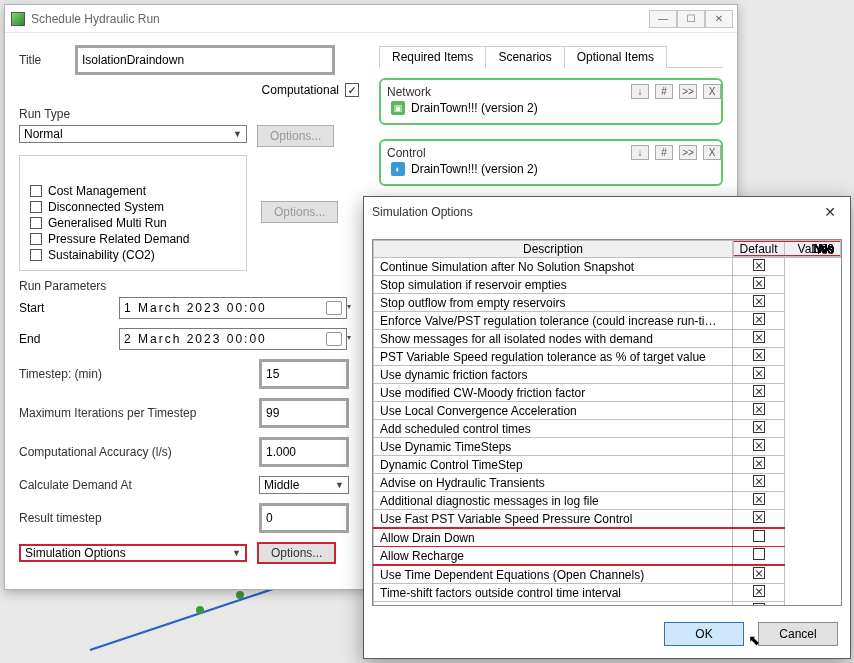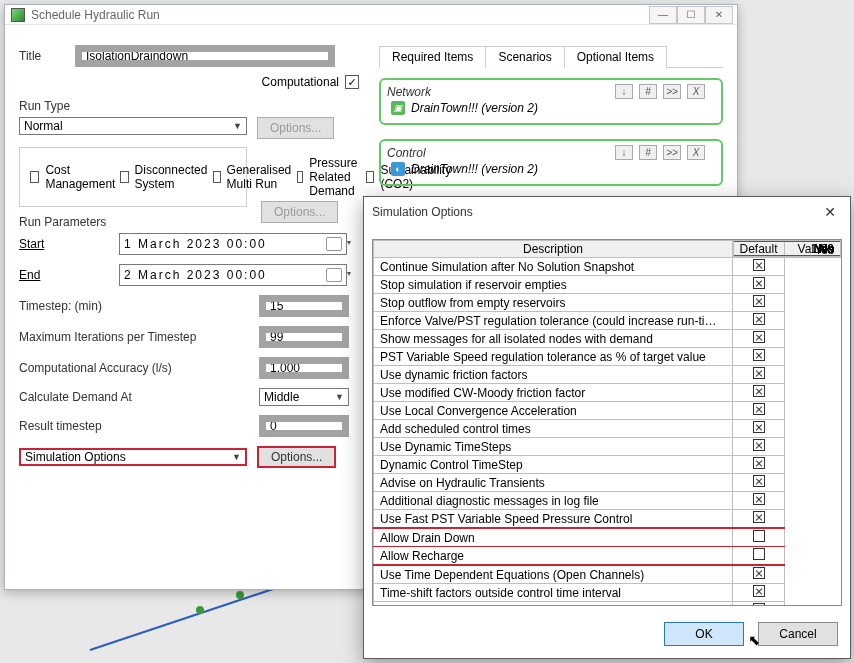--- a/index.html
+++ b/index.html
@@ -4,74 +4,74 @@
 <style>
 * { box-sizing: border-box; font-family: "Segoe UI", Tahoma, sans-serif; font-size: 12px; }
 body { margin: 0; background: #e8e8e8; width: 854px; height: 663px; position: relative; overflow: hidden; }
 
 
 .win-main {
   position: absolute; left: 4px; top: 4px; width: 734px; height: 586px;
   background: #fff; border: 1px solid #a8b2c0; box-shadow: 0 3px 10px rgba(0,0,0,0.25);
 }
 .titlebar {
-  height: 20px; background: #fff; display: flex; align-items: center; padding: 0 4px 0 6px; border-bottom: 1px solid #e6e6e6;
+  height: 28px; background: #fff; display: flex; align-items: center; padding: 0 4px 0 6px; border-bottom: 1px solid #e6e6e6;
 }
 .titlebar .appicon { width: 14px; height: 14px; background: linear-gradient(135deg,#7bd87b,#2a8a2a); border:1px solid #555; margin-right:6px; }
 .titlebar .title { color:#666; }
 .winbtns { margin-left:auto; display:flex; gap:0; }
 .winbtn { width:28px; height:18px; border:1px solid #c6c6c6; background:#f5f5f5; display:flex; align-items:center; justify-content:center; font-size:10px; color:#666; }
 
 .body { position:absolute; left:14px; top:40px; right:14px; bottom:14px; }
 
 
 .left { position:absolute; left:0; top:0; width:340px; }
 .row { display:flex; align-items:center; margin-bottom:8px; }
 .lbl { color:#333; width:56px; }
-.txt { height:22px; border:7px solid #a3a3a3; padding:2px 4px; background:#fff; }
+.txt { height:30px; border:3px solid #a3a3a3; padding:2px 4px; background:#fff; }
 .titlefield { width:260px; }
 .exp-row { display:flex; justify-content:flex-end; align-items:center; gap:6px; margin-bottom:10px; }
 .chk { width:14px; height:14px; border:1px solid #555; display:inline-flex; align-items:center; justify-content:center; background:#fff; }
 .chk.on::after { content:"✓"; font-size:11px; line-height:1; color:#000; }
 
 .section-label { margin:8px 0 4px 0; color:#333; }
 .combo { display:flex; align-items:center; justify-content:space-between; border:1px solid #7a7a7a; background:#fff; height:18px; padding:0 4px; }
 .combo .caret { font-size:9px; color:#444; }
 .runtype-row { display:flex; gap:10px; }
 .runtype-row .combo { width:228px; }
 .btn { height:22px; border:1px solid #adadad; background:#e1e1e1; padding:8px 12px; color:#333; display:inline-flex; align-items:center; }
 .btn.disabled { color:#9a9a9a; }
 
 .groupbox { border:1px solid #cfcfcf; padding:8px 10px; margin-top:8px; width:228px; }
-.chklist { display:flex; flex-direction:row; gap:2px; }
+.chklist { display:flex; flex-direction:column; gap:2px;margin-top:20px; }
 .chkrow { display:flex; align-items:center; gap:6px; }
 .chkrow .box { width:12px; height:12px; border:1px solid #555; }
 .opt2 { position:absolute; left:242px; top:156px; }
 
 .rp { }
 .rp .rowp { display:flex; align-items:center; margin-bottom:9px; }
 .rp .rowp .plbl { width:240px; color:#333; }
 .rp .rowp .combo, .rp .rowp .txt { width:90px; }
-.rowp .datelbl { width:100px;text-decoration:underline; }
+.rowp .datelbl { width:100px; }
 .date { display:flex; align-items:center; justify-content:space-between; border:1px solid #7a7a7a; height:22px; padding:0 4px; width:228px; }
 .date .cal { width:16px; height:14px; border:1px solid #999; border-radius:2px; position:relative; }
 .date .cal::after { content:"▾"; position:absolute; right:-10px; font-size:8px; color:#555; }
 .date span.d { letter-spacing:2px; }
 
 .simoptrow { display:flex; gap:10px; align-items:center; }
 .simoptrow .combo { width:228px; border:2px solid #c23; }
 .simoptrow .btn { border:2px solid #c23; background:#e1e1e1; }
 
 
 .right { position:absolute; left:360px; top:0; right:0; }
 .tabs { display:flex; border-bottom:1px solid #cfcfcf; }
 .tab { padding:3px 12px; border:1px solid #cfcfcf; border-bottom:none; background:#fff; margin-right:-1px; position:relative; top:1px; }
 .tab.active { background:#fff; border-bottom:1px solid #fff; }
 
-.reqcard { margin-top:10px; border:2px solid #64c864; border-radius:6px; padding:4px 16px 8px 6px;font-style:italic; }
+.reqcard { margin-top:10px; border:2px solid #64c864; border-radius:6px; padding:4px 0 8px 6px; }
 .reqcard.control { border-color:#64c864; }
 .cardhead { display:flex; align-items:center; gap:6px; }
 .cardhead .label { color:#333; flex:1; }
 .pill { border:1px solid #aaa; background:#f0f0f0; width:18px; height:15px; font-size:10px; display:inline-flex; align-items:center; justify-content:center; color:#555; }
 .cardrow { display:flex; align-items:center; gap:6px; margin-top:2px; margin-left:4px; }
 .cardrow .icon { width:14px; height:14px; background:#3a9ad9; border-radius:2px; display:inline-flex; align-items:center; justify-content:center; color:#fff; font-size:9px;}
 .cardrow .icon.green { background:#5cb85c; }
 
 
 .mapstub { position:absolute; left:80px; top:560px; width:400px; height:95px; pointer-events:none; }

